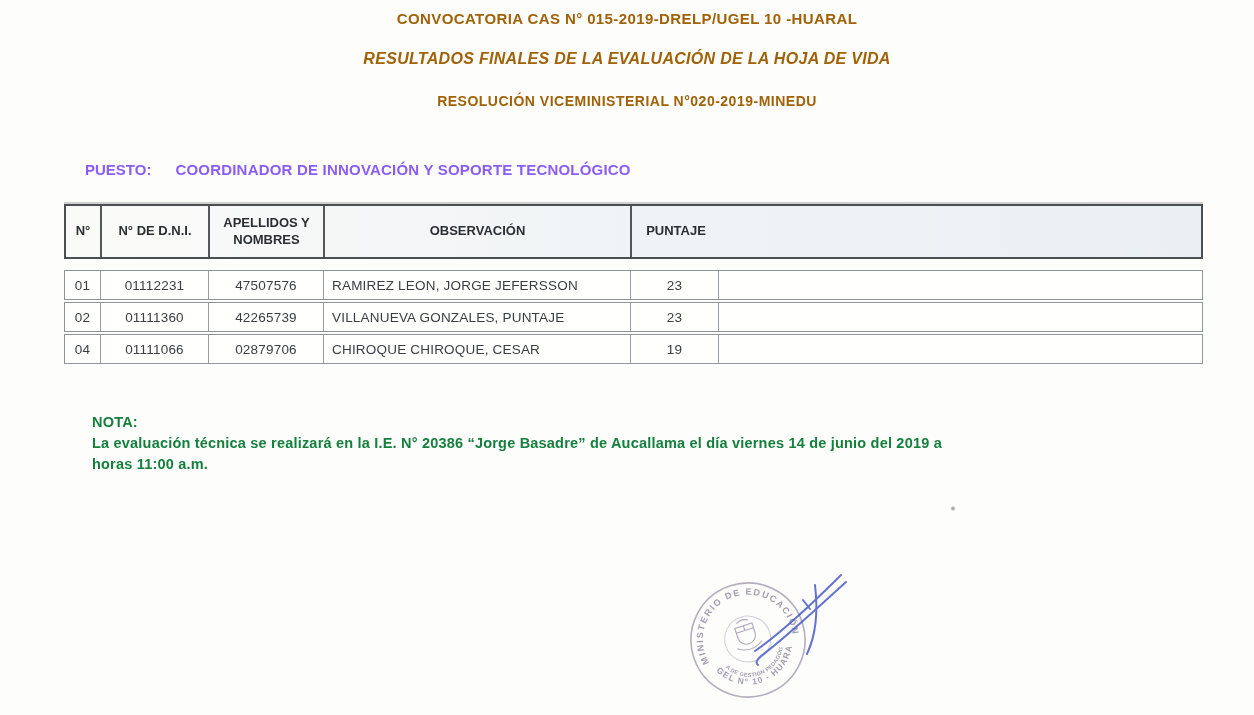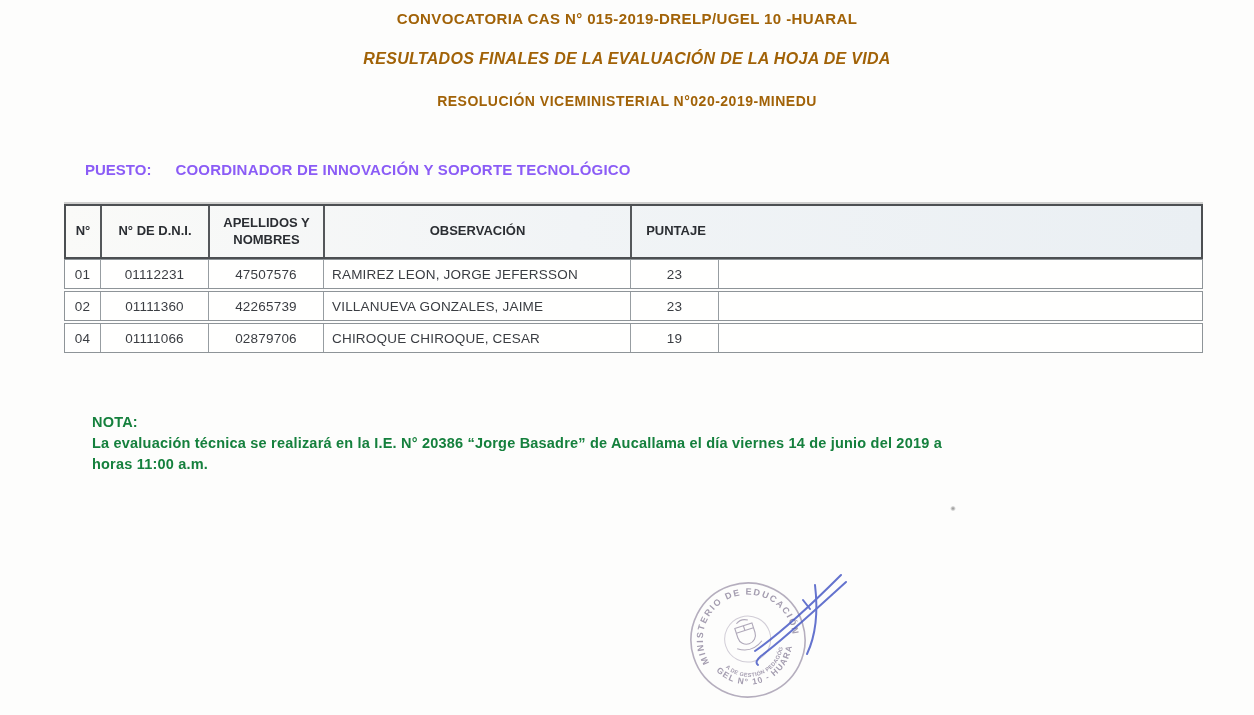--- a/index.html
+++ b/index.html
@@ -22,21 +22,21 @@
     height:55px;box-sizing:border-box;border:2px solid #4c4f52;
     background:linear-gradient(90deg,#fafaf8 0%,#f1f4f6 45%,#eaeff3 100%);
     box-shadow:0 -2px 0 rgba(120,120,120,.35);
   }
   .th{
     display:flex;align-items:center;justify-content:center;text-align:center;
     font-weight:bold;font-size:13px;line-height:1.3;color:#2b2e33;
     border-right:2px solid #54575a;padding:2px 3px;box-sizing:border-box;
   }
   .th:last-child{border-right:none;}
-  .tbody{margin-top:0;}
+  .tbody{margin-top:11px;}
   .tr{
     height:30px;box-sizing:border-box;border:1.5px solid #8e9498;
     margin-bottom:2px;background:#fffffe;
   }
   .td{
     display:flex;align-items:center;font-size:13.5px;color:#3a3d42;
     border-right:1.5px solid #979da1;padding:0 8px;box-sizing:border-box;
     white-space:nowrap;overflow:hidden;letter-spacing:.2px;
   }
   .td:last-child{border-right:none;}
@@ -81,21 +81,21 @@
         <div class="td center">01112231</div>
         <div class="td center">47507576</div>
         <div class="td">RAMIREZ LEON, JORGE JEFERSSON</div>
         <div class="td center">23</div>
         <div class="td"></div>
       </div>
       <div class="tr grid-cols">
         <div class="td center">02</div>
         <div class="td center">01111360</div>
         <div class="td center">42265739</div>
-        <div class="td">VILLANUEVA GONZALES, JAIME</div>
+        <div class="td">VILLANUEVA GONZALES, PUNTAJE</div>
         <div class="td center">23</div>
         <div class="td"></div>
       </div>
       <div class="tr grid-cols">
         <div class="td center">04</div>
         <div class="td center">01111066</div>
         <div class="td center">02879706</div>
         <div class="td">CHIROQUE CHIROQUE, CESAR</div>
         <div class="td center">19</div>
         <div class="td"></div>

